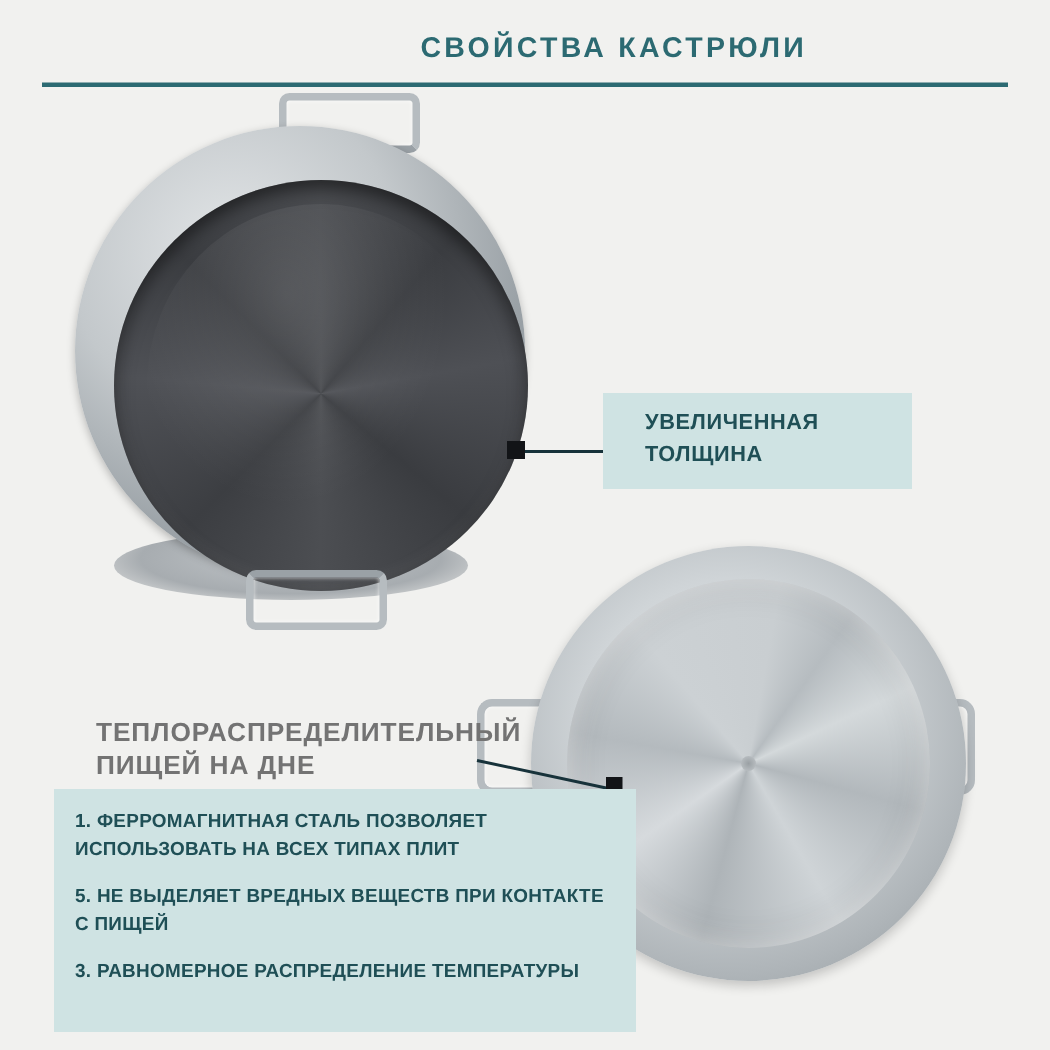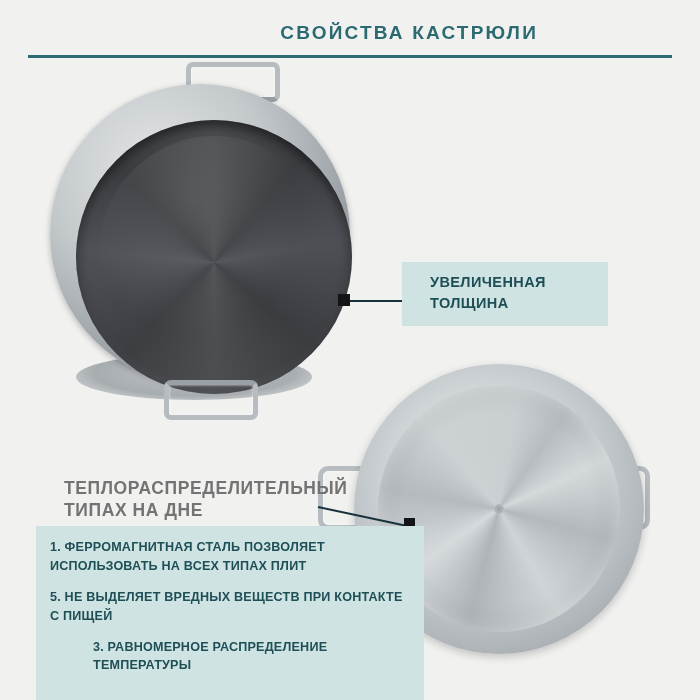--- a/index.html
+++ b/index.html
@@ -242,21 +242,20 @@
     font-size: 12.6px;
     font-weight: bold;
     line-height: 1.5;
     letter-spacing: 0.2px;
   }
   .heat-list .item {
     margin-bottom: 12px;
   }
   .heat-list .item:last-child {
     margin-bottom: 0;
-    margin-left: 43px;
   }
   .leader-line-2 {
     position: absolute;
     left: 318px;
     top: 506px;
     width: 96px;
     height: 2px;
     background: #17323a;
     transform: rotate(12deg);
     transform-origin: left center;
@@ -298,21 +297,21 @@
   </div>
 
   <div class="leader-line-1"></div>
   <div class="leader-dot-1"></div>
   <div class="callout-thickness">
     <div>УВЕЛИЧЕННАЯ ТОЛЩИНА</div>
   </div>
 
   <div class="heat-title">
     <div>ТЕПЛОРАСПРЕДЕЛИТЕЛЬНЫЙ</div>
-    <div>ТИПАХ НА ДНЕ</div>
+    <div>ПИЩЕЙ НА ДНЕ</div>
   </div>
   <div class="leader-line-2"></div>
   <div class="leader-dot-2"></div>
   <div class="heat-list">
     <div class="item">1. ФЕРРОМАГНИТНАЯ СТАЛЬ ПОЗВОЛЯЕТ ИСПОЛЬЗОВАТЬ НА ВСЕХ ТИПАХ ПЛИТ</div>
     <div class="item">5. НЕ ВЫДЕЛЯЕТ ВРЕДНЫХ ВЕЩЕСТВ ПРИ КОНТАКТЕ С ПИЩЕЙ</div>
     <div class="item">3. РАВНОМЕРНОЕ РАСПРЕДЕЛЕНИЕ ТЕМПЕРАТУРЫ</div>
   </div>
 
 </div>

